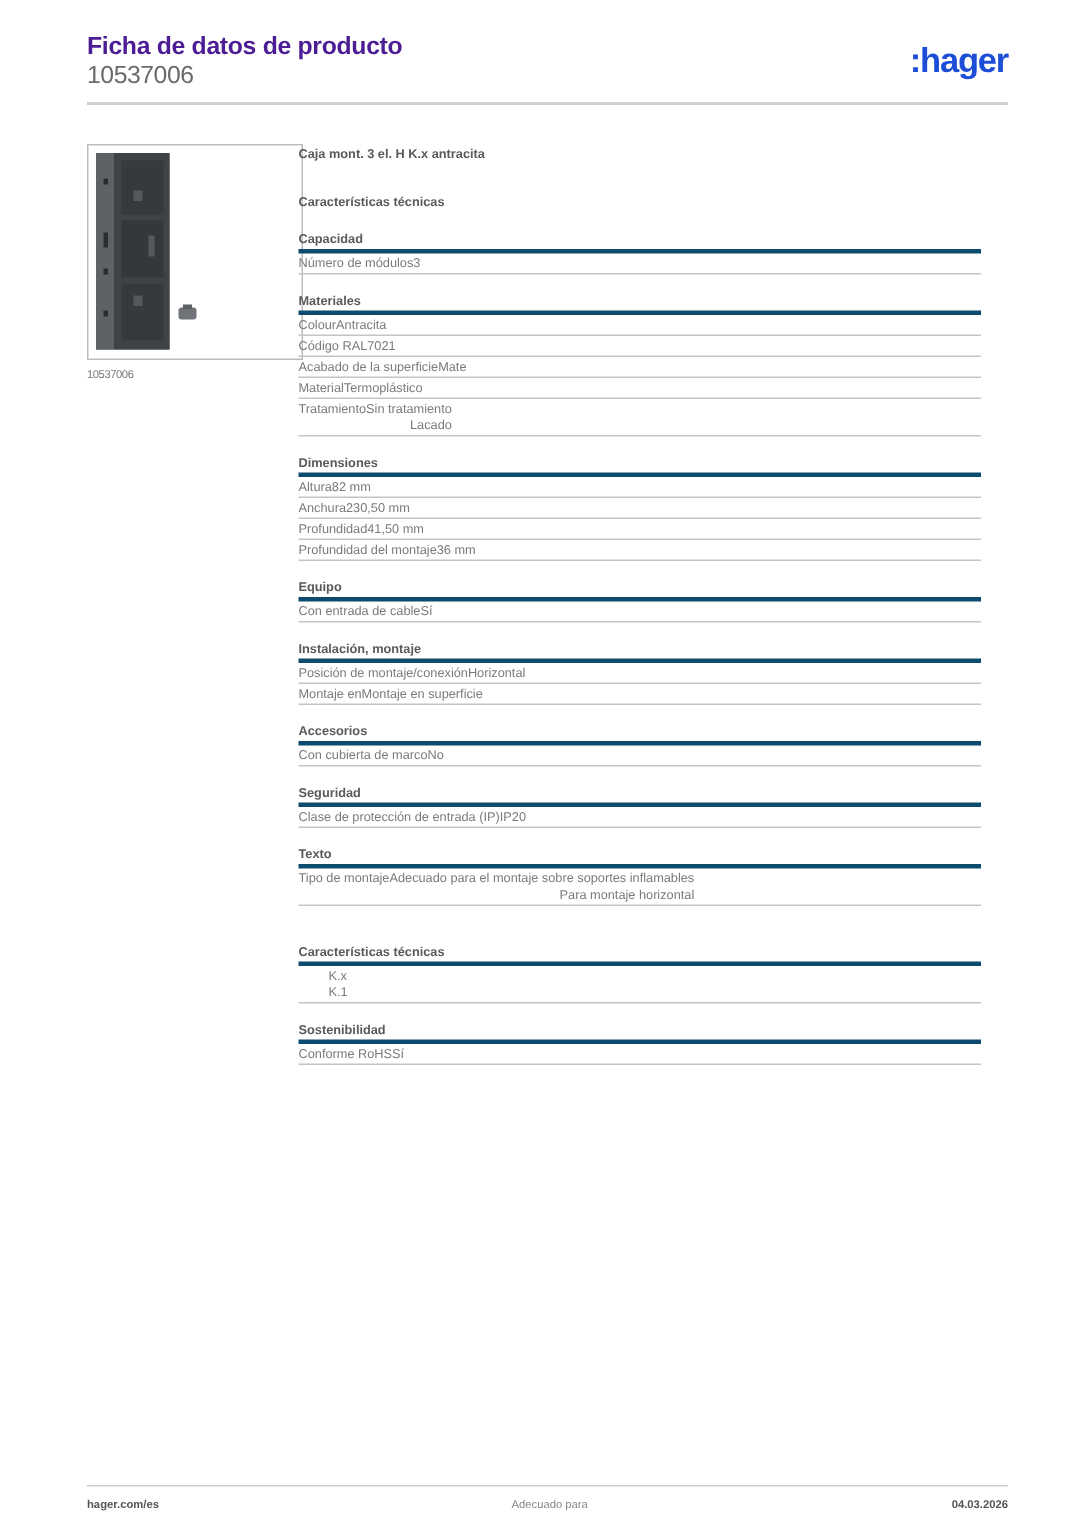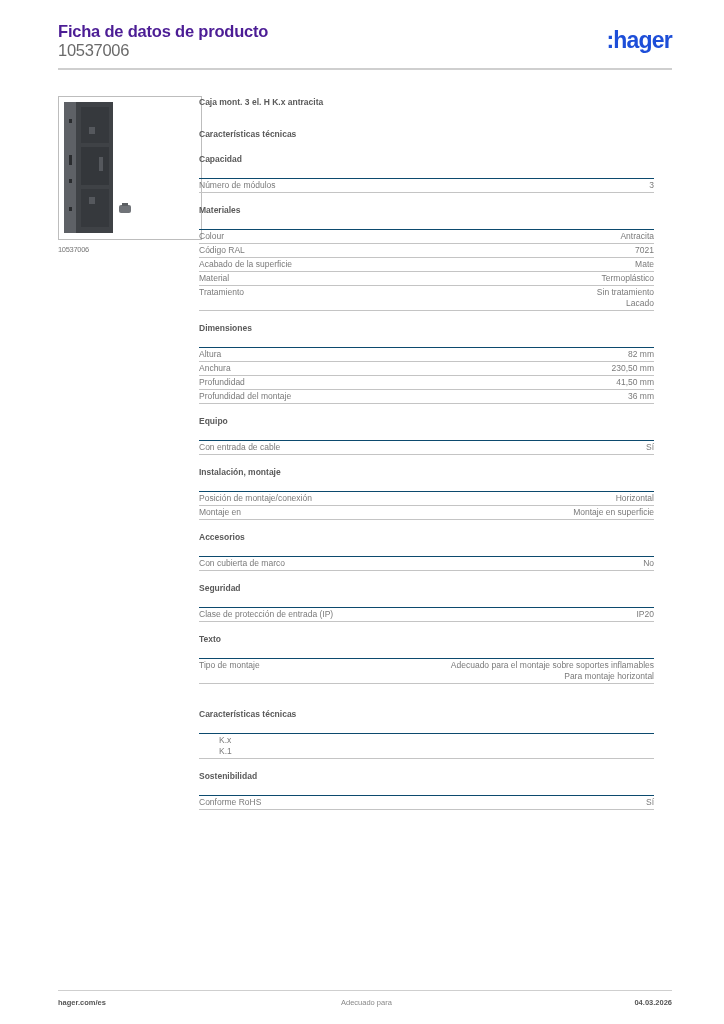--- a/index.html
+++ b/index.html
@@ -98,26 +98,26 @@
     }
     .group {
       margin-bottom: 11px;
     }
     .group-title {
       font-size: 8.5px;
       font-weight: bold;
       color: #5a5a5a;
       line-height: 12px;
       height: 12px;
-      border-bottom: 1px solid #0c4a6e;
-      padding-bottom: 13px;
+      border-bottom: 3px solid #0c4a6e;
+      padding-bottom: 1px;
     }
     .row {
       display: flex;
-      justify-content: space-between;
+      justify-content: flex-start;
       align-items: flex-start;
       font-size: 8.5px;
       color: #7a7a7a;
       line-height: 11px;
       padding: 1px 0 1px 0;
       border-bottom: 1px solid #c4c4c4;
       min-height: 11px;
     }
     .row .label {
       flex: 0 0 auto;

